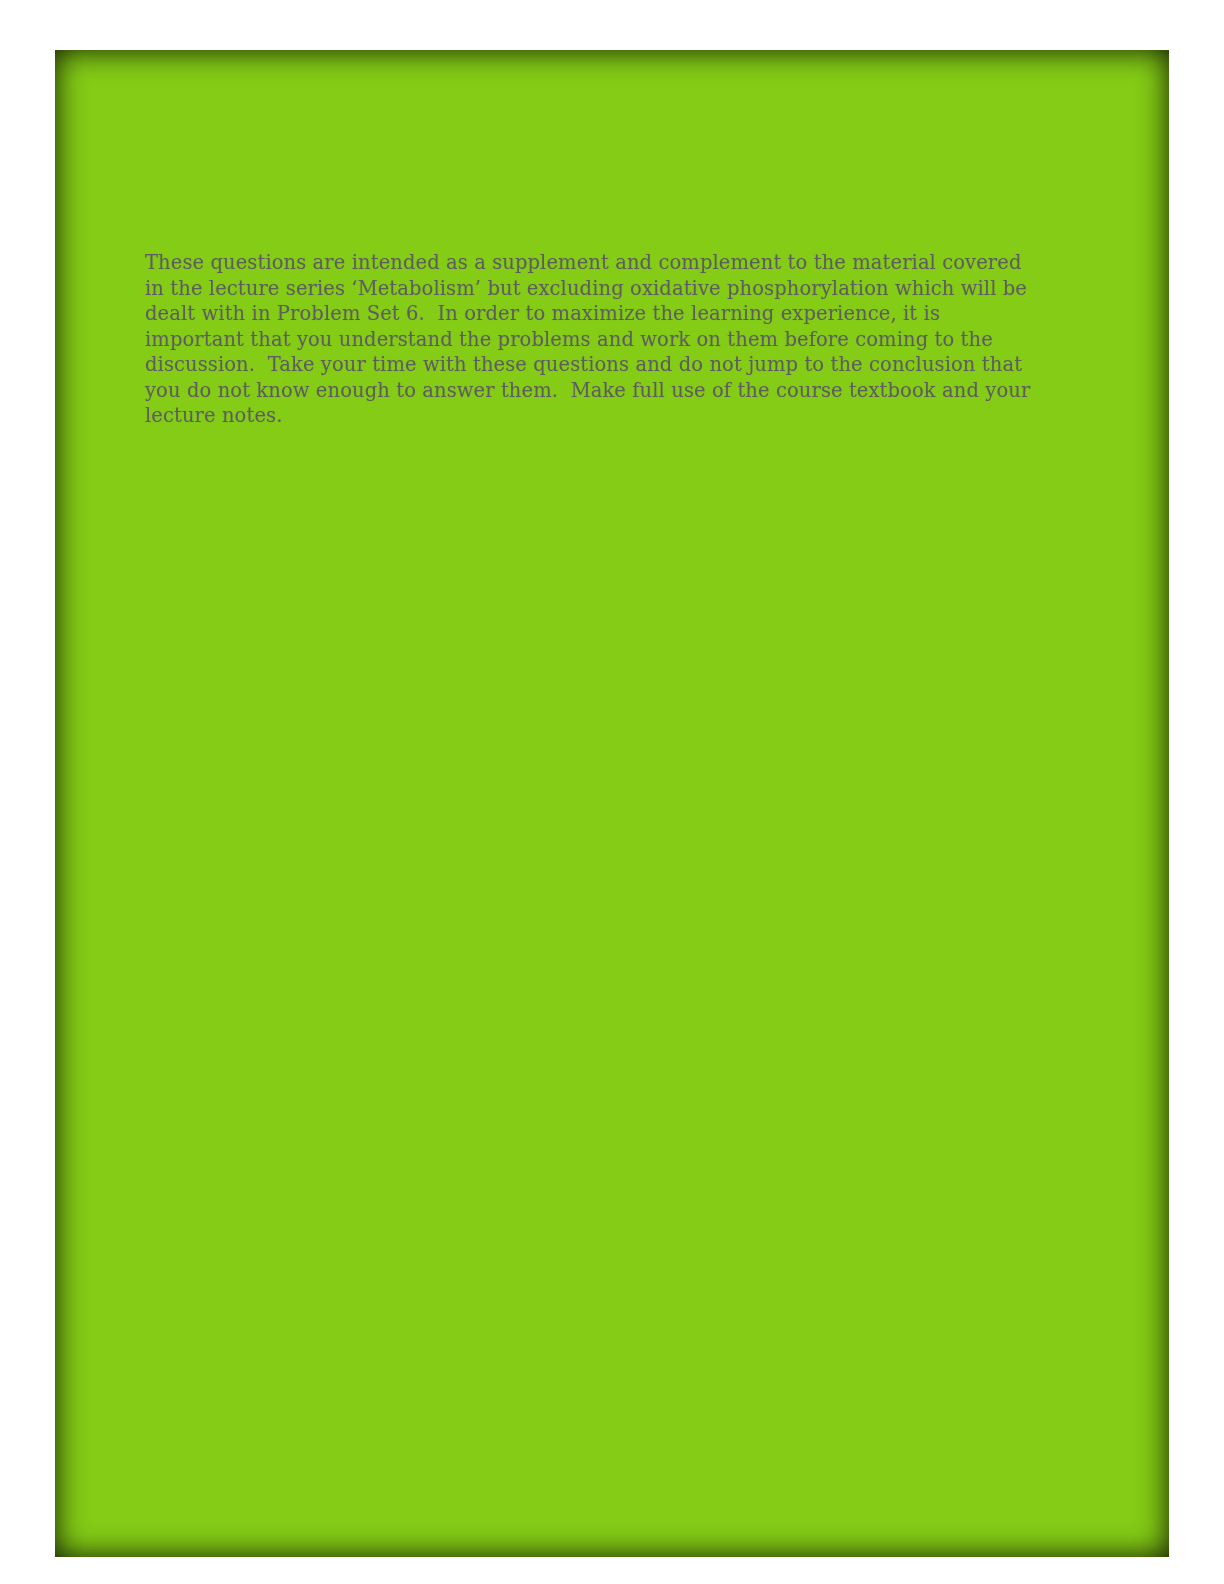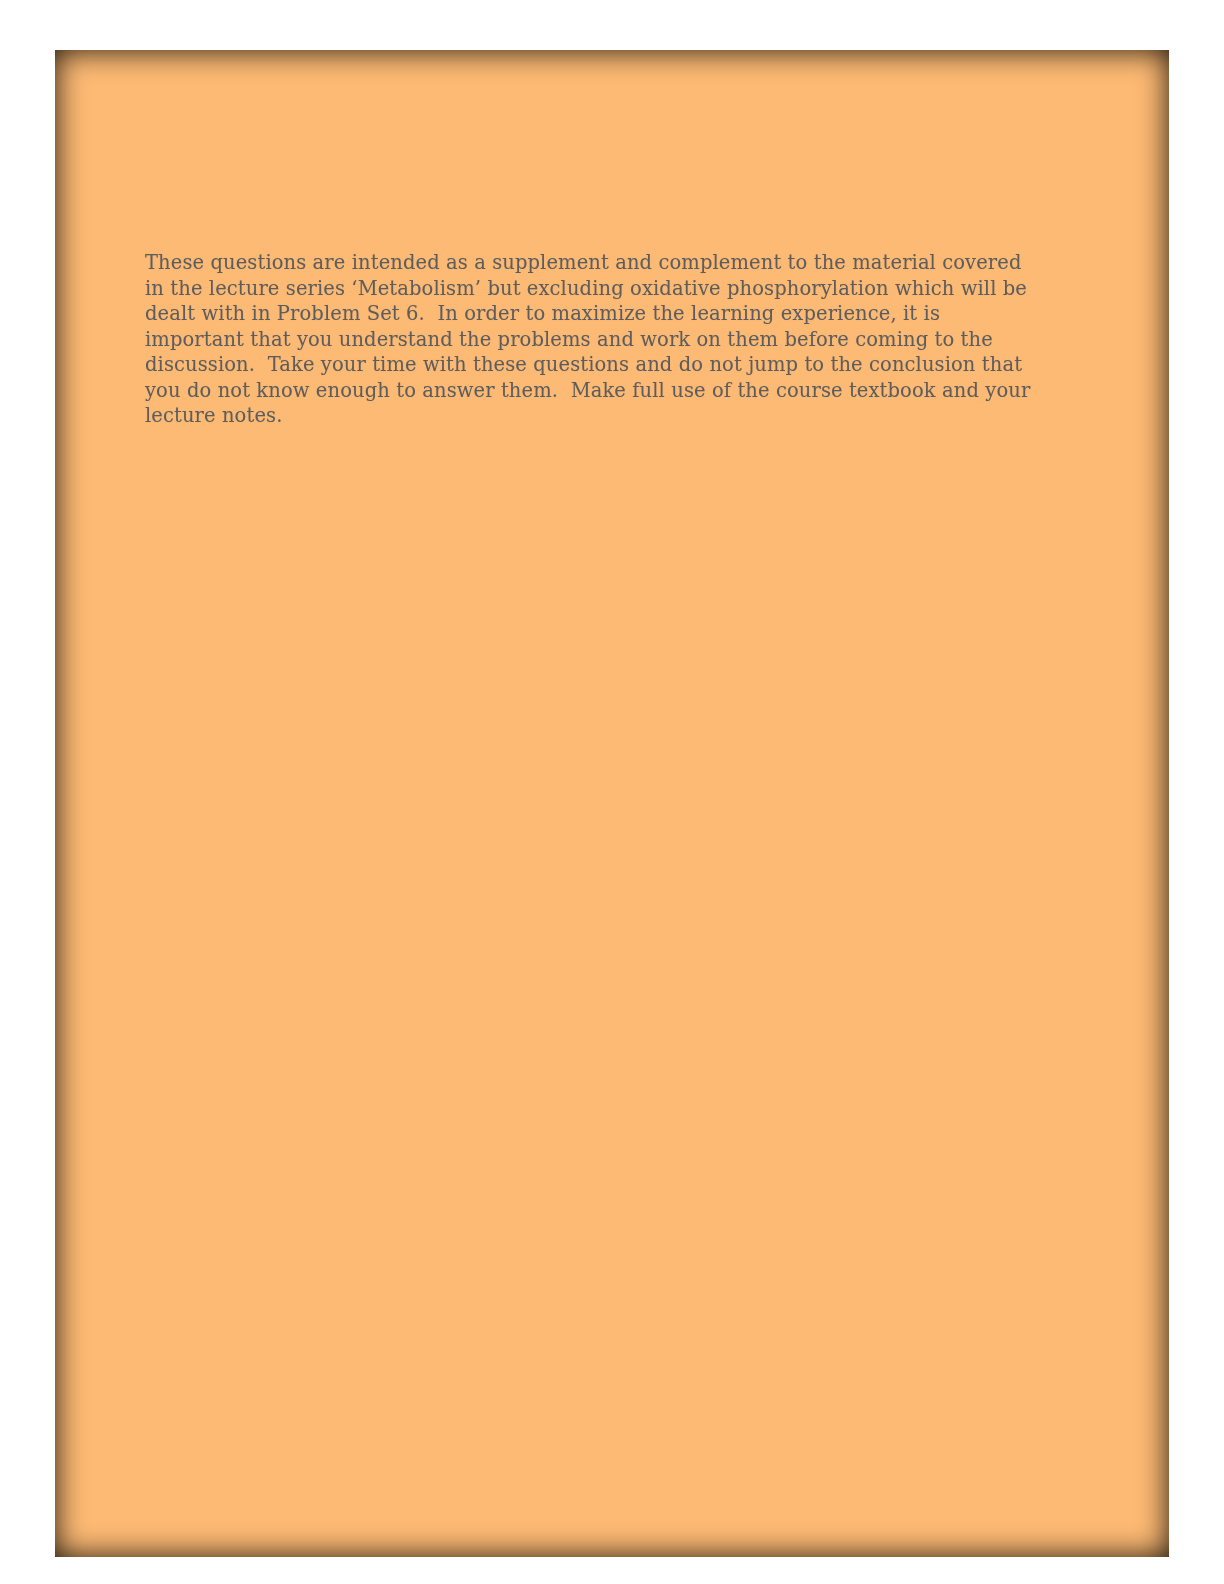--- a/index.html
+++ b/index.html
@@ -20,21 +20,21 @@
     background: #ffffff;
     box-sizing: border-box;
   }
   
   .sheet {
     position: absolute;
     left: 55px;
     top: 50px;
     width: 1114px;
     height: 1507px;
-    background: #fdba74;
+    background: #84cc16;
     overflow: hidden;
   }
   
   .sheet::after {
     content: "";
     position: absolute;
     inset: 0;
     box-shadow: inset 0 0 30px rgba(0,0,0,0.9);
     pointer-events: none;
   }

